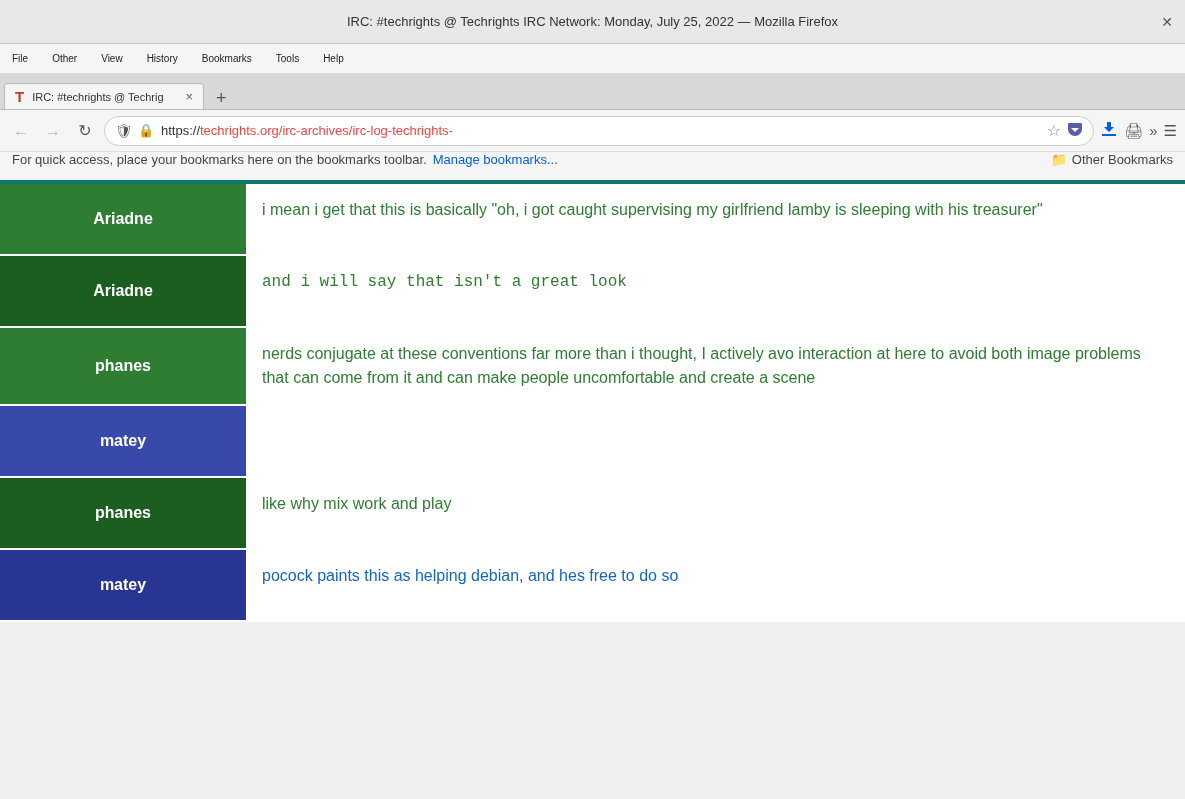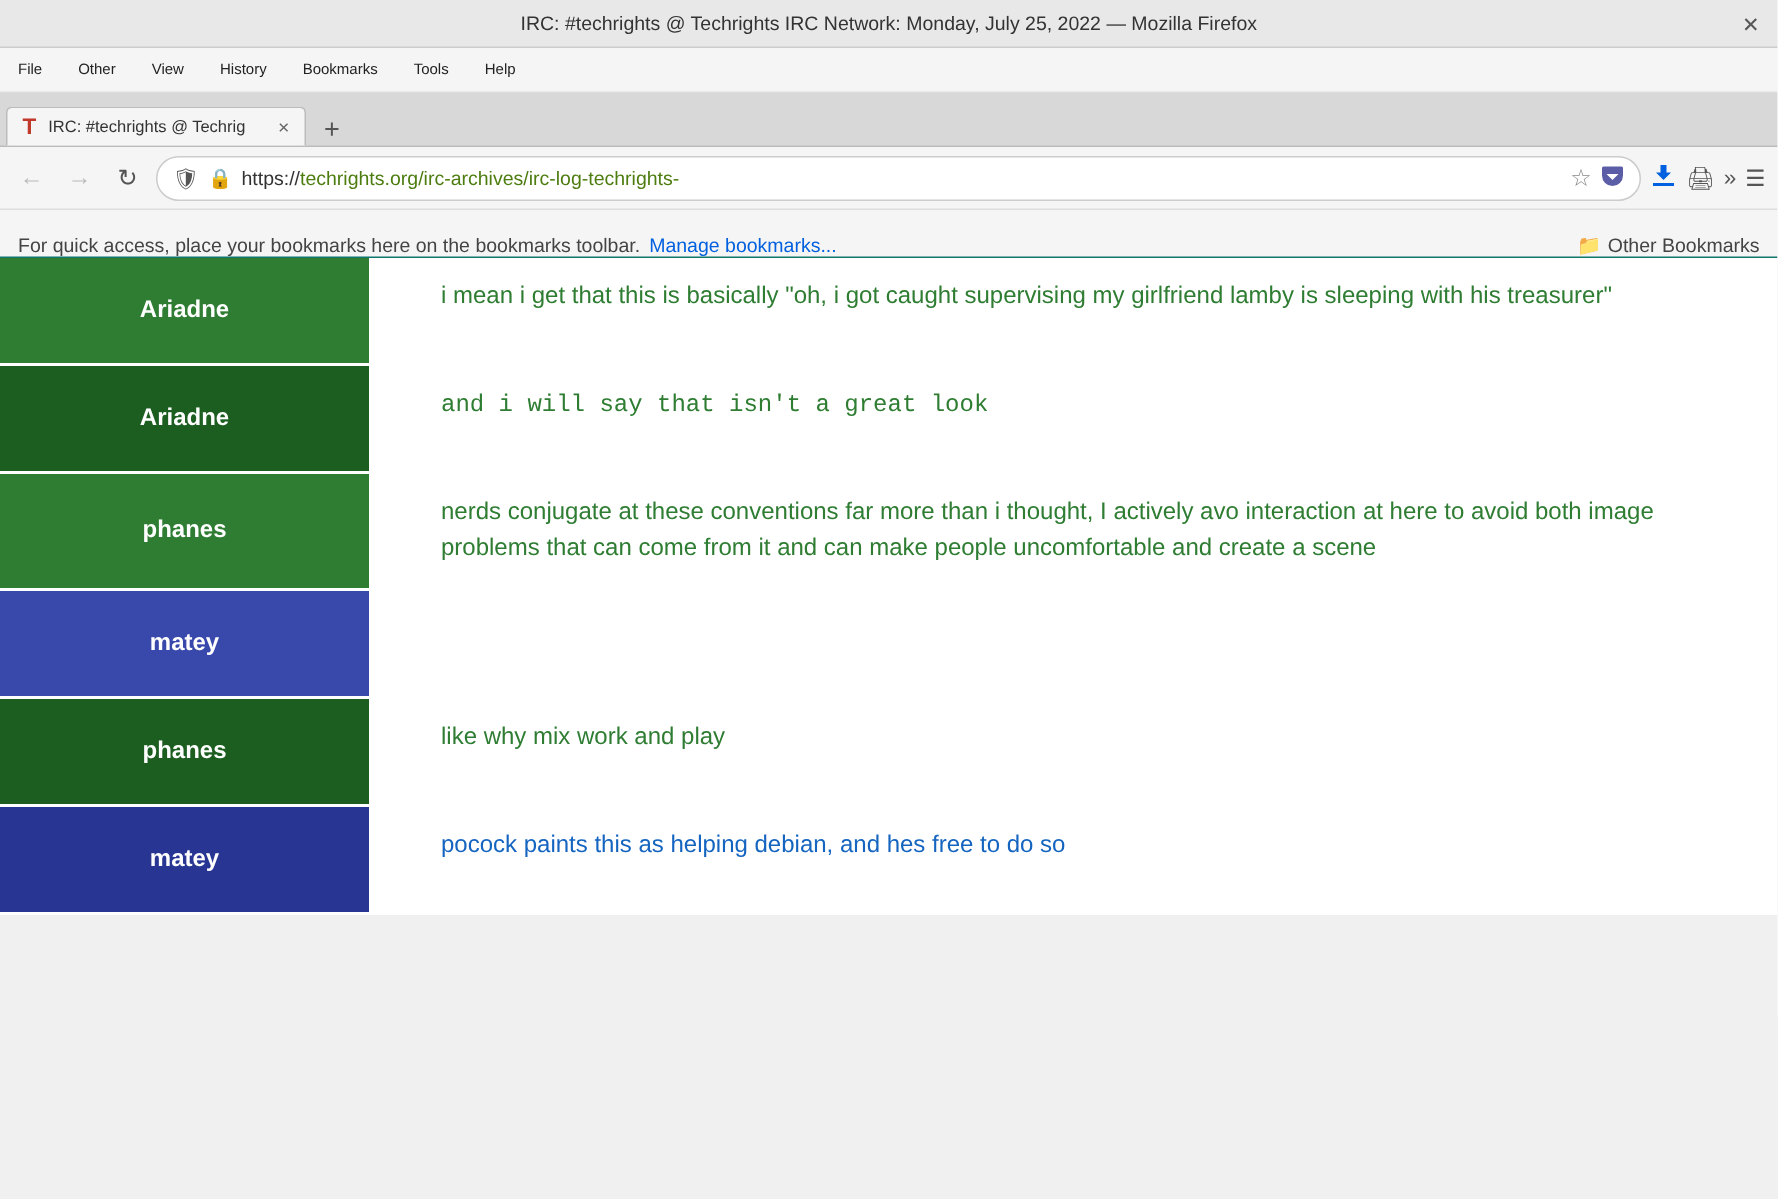--- a/index.html
+++ b/index.html
@@ -1,21 +1,21 @@
 <!DOCTYPE html>
 <html><head>
   <meta charset="utf-8">
   <style>
     * { margin: 0; padding: 0; box-sizing: border-box; }
     body { font-family: Arial, sans-serif; background: #f0f0f0; width: 1185px; }
 
     
     .title-bar {
       background: #e8e8e8;
-      height: 32px;
+      height: 44px;
       display: flex;
       align-items: center;
       justify-content: center;
       font-size: 13px;
       color: #333;
       border-bottom: 1px solid #ccc;
       position: relative;
     }
     .title-bar-close {
       position: absolute;
@@ -117,21 +117,21 @@
       border-radius: 20px;
       height: 30px;
       display: flex;
       align-items: center;
       padding: 0 10px;
       gap: 6px;
     }
     .shield-icon { font-size: 14px; color: #555; }
     .lock-icon { font-size: 13px; color: #555; }
     .address-text { font-size: 13px; color: #333; flex: 1; }
-    .address-text span { color: #4d7c0f; font-weight: 500; }
+    .address-text span { color: #ef4444; font-weight: 500; }
     .star-btn {
       background: none;
       border: none;
       cursor: pointer;
       font-size: 16px;
       color: #888;
     }
     .pocket-btn {
       background: none;
       border: none;
@@ -152,25 +152,25 @@
       cursor: pointer;
       font-size: 15px;
       color: #555;
     }
 
     
     .bookmarks-bar {
       background: #f5f5f5;
       height: 32px;
       display: flex;
-      align-items: flex-end;
+      align-items: flex-start;
       padding: 0 12px;
       font-size: 13px;
       color: #444;
-      border-bottom: 1px solid #0f766e;
+      border-bottom: 4px solid #0f766e;
       gap: 6px;
     }
     .bookmarks-bar a {
       color: #0060df;
       text-decoration: none;
       cursor: pointer;
     }
     .other-bookmarks {
       margin-left: auto;
       display: flex;
@@ -180,21 +180,20 @@
       color: #444;
     }
 
     
     .chat-content {
       background: white;
     }
     .chat-row {
       display: flex;
       border-bottom: 2px solid white;
-      gap: 32px;
     }
     .chat-nick {
       width: 246px;
       min-height: 70px;
       display: flex;
       align-items: center;
       justify-content: center;
       font-weight: bold;
       font-size: 16px;
       color: white;

